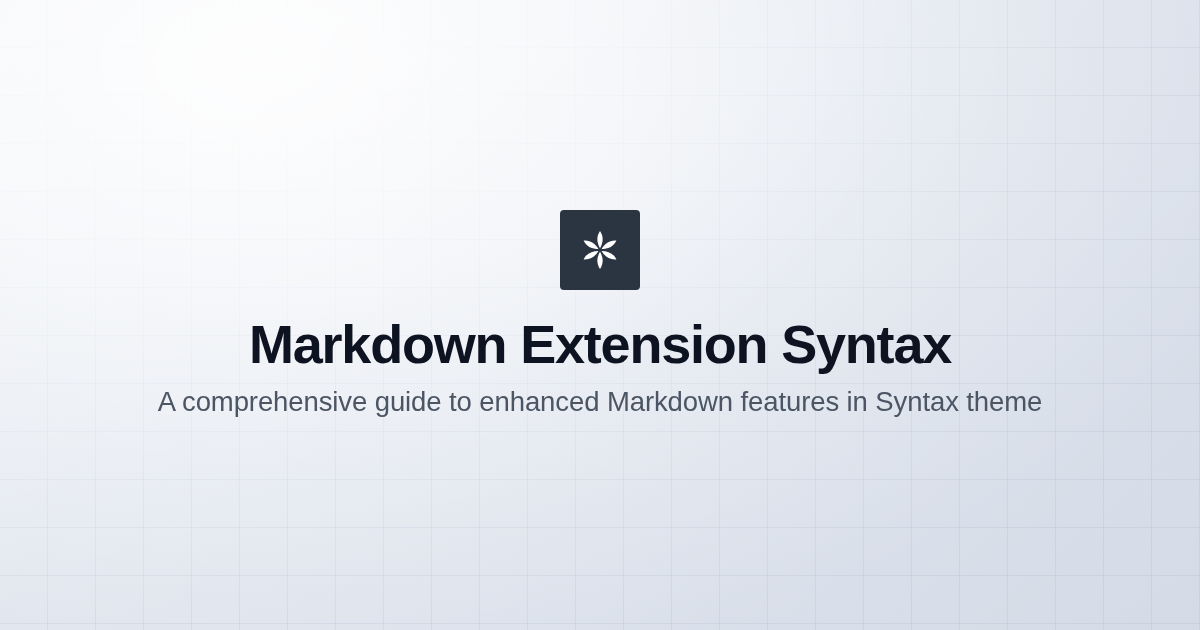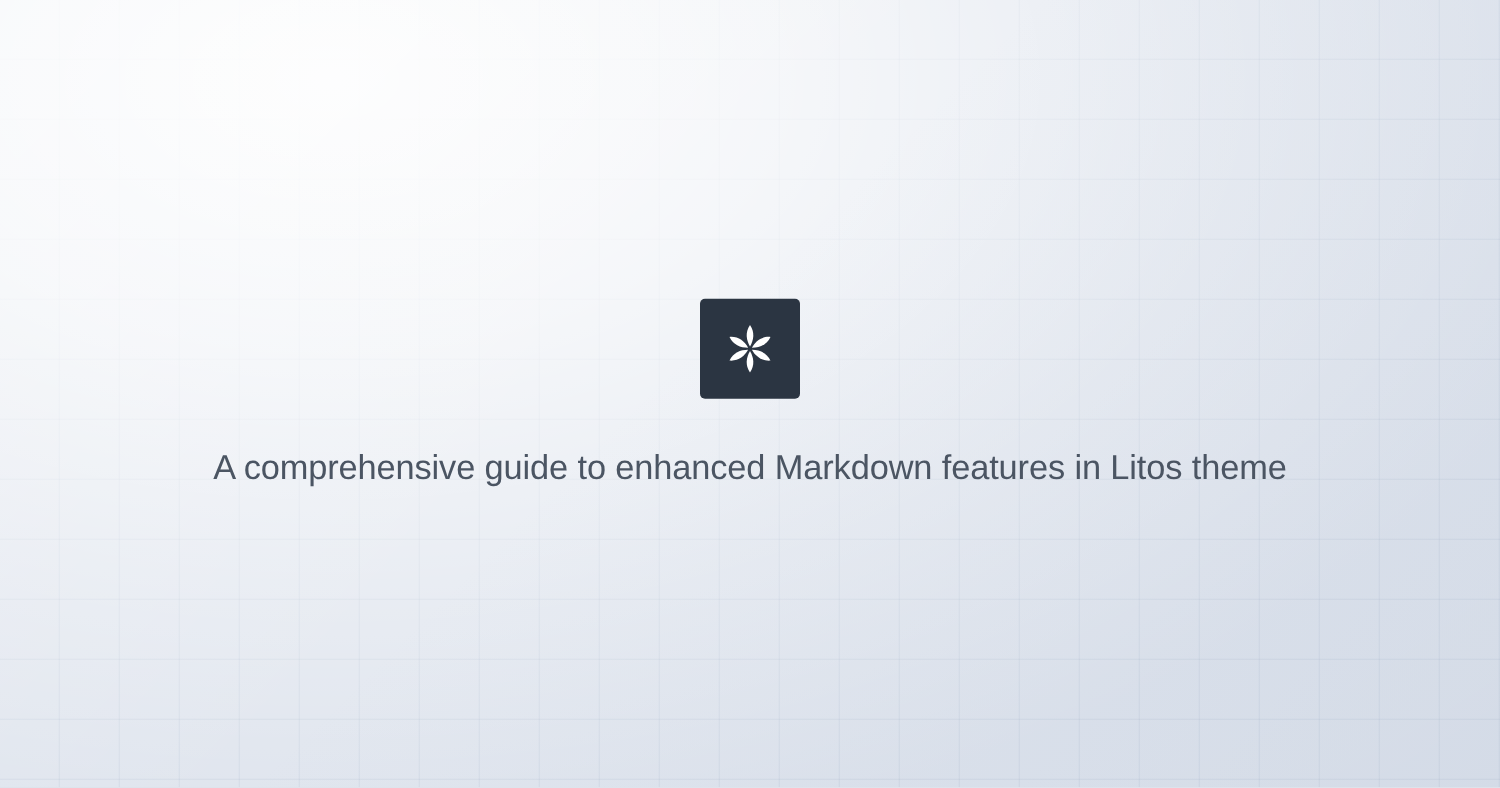--- a/index.html
+++ b/index.html
@@ -129,17 +129,18 @@
               </g>
               <g transform="rotate(300)">
                 <path d="M0,-4 C7,-16 9,-30 0,-43 C-9,-30 -7,-16 0,-4 Z"></path>
               </g>
             </g>
           </g>
         </svg>
       </span>
     </div>
 
+    <h1 class="page-title">Markdown Extension Syntax</h1>
 
-    <p class="page-subtitle">A comprehensive guide to enhanced Markdown features in Litos theme</p>
+    <p class="page-subtitle">A comprehensive guide to enhanced Markdown features in Syntax theme</p>
 
   </div>
 </div>
 
 </body></html>

